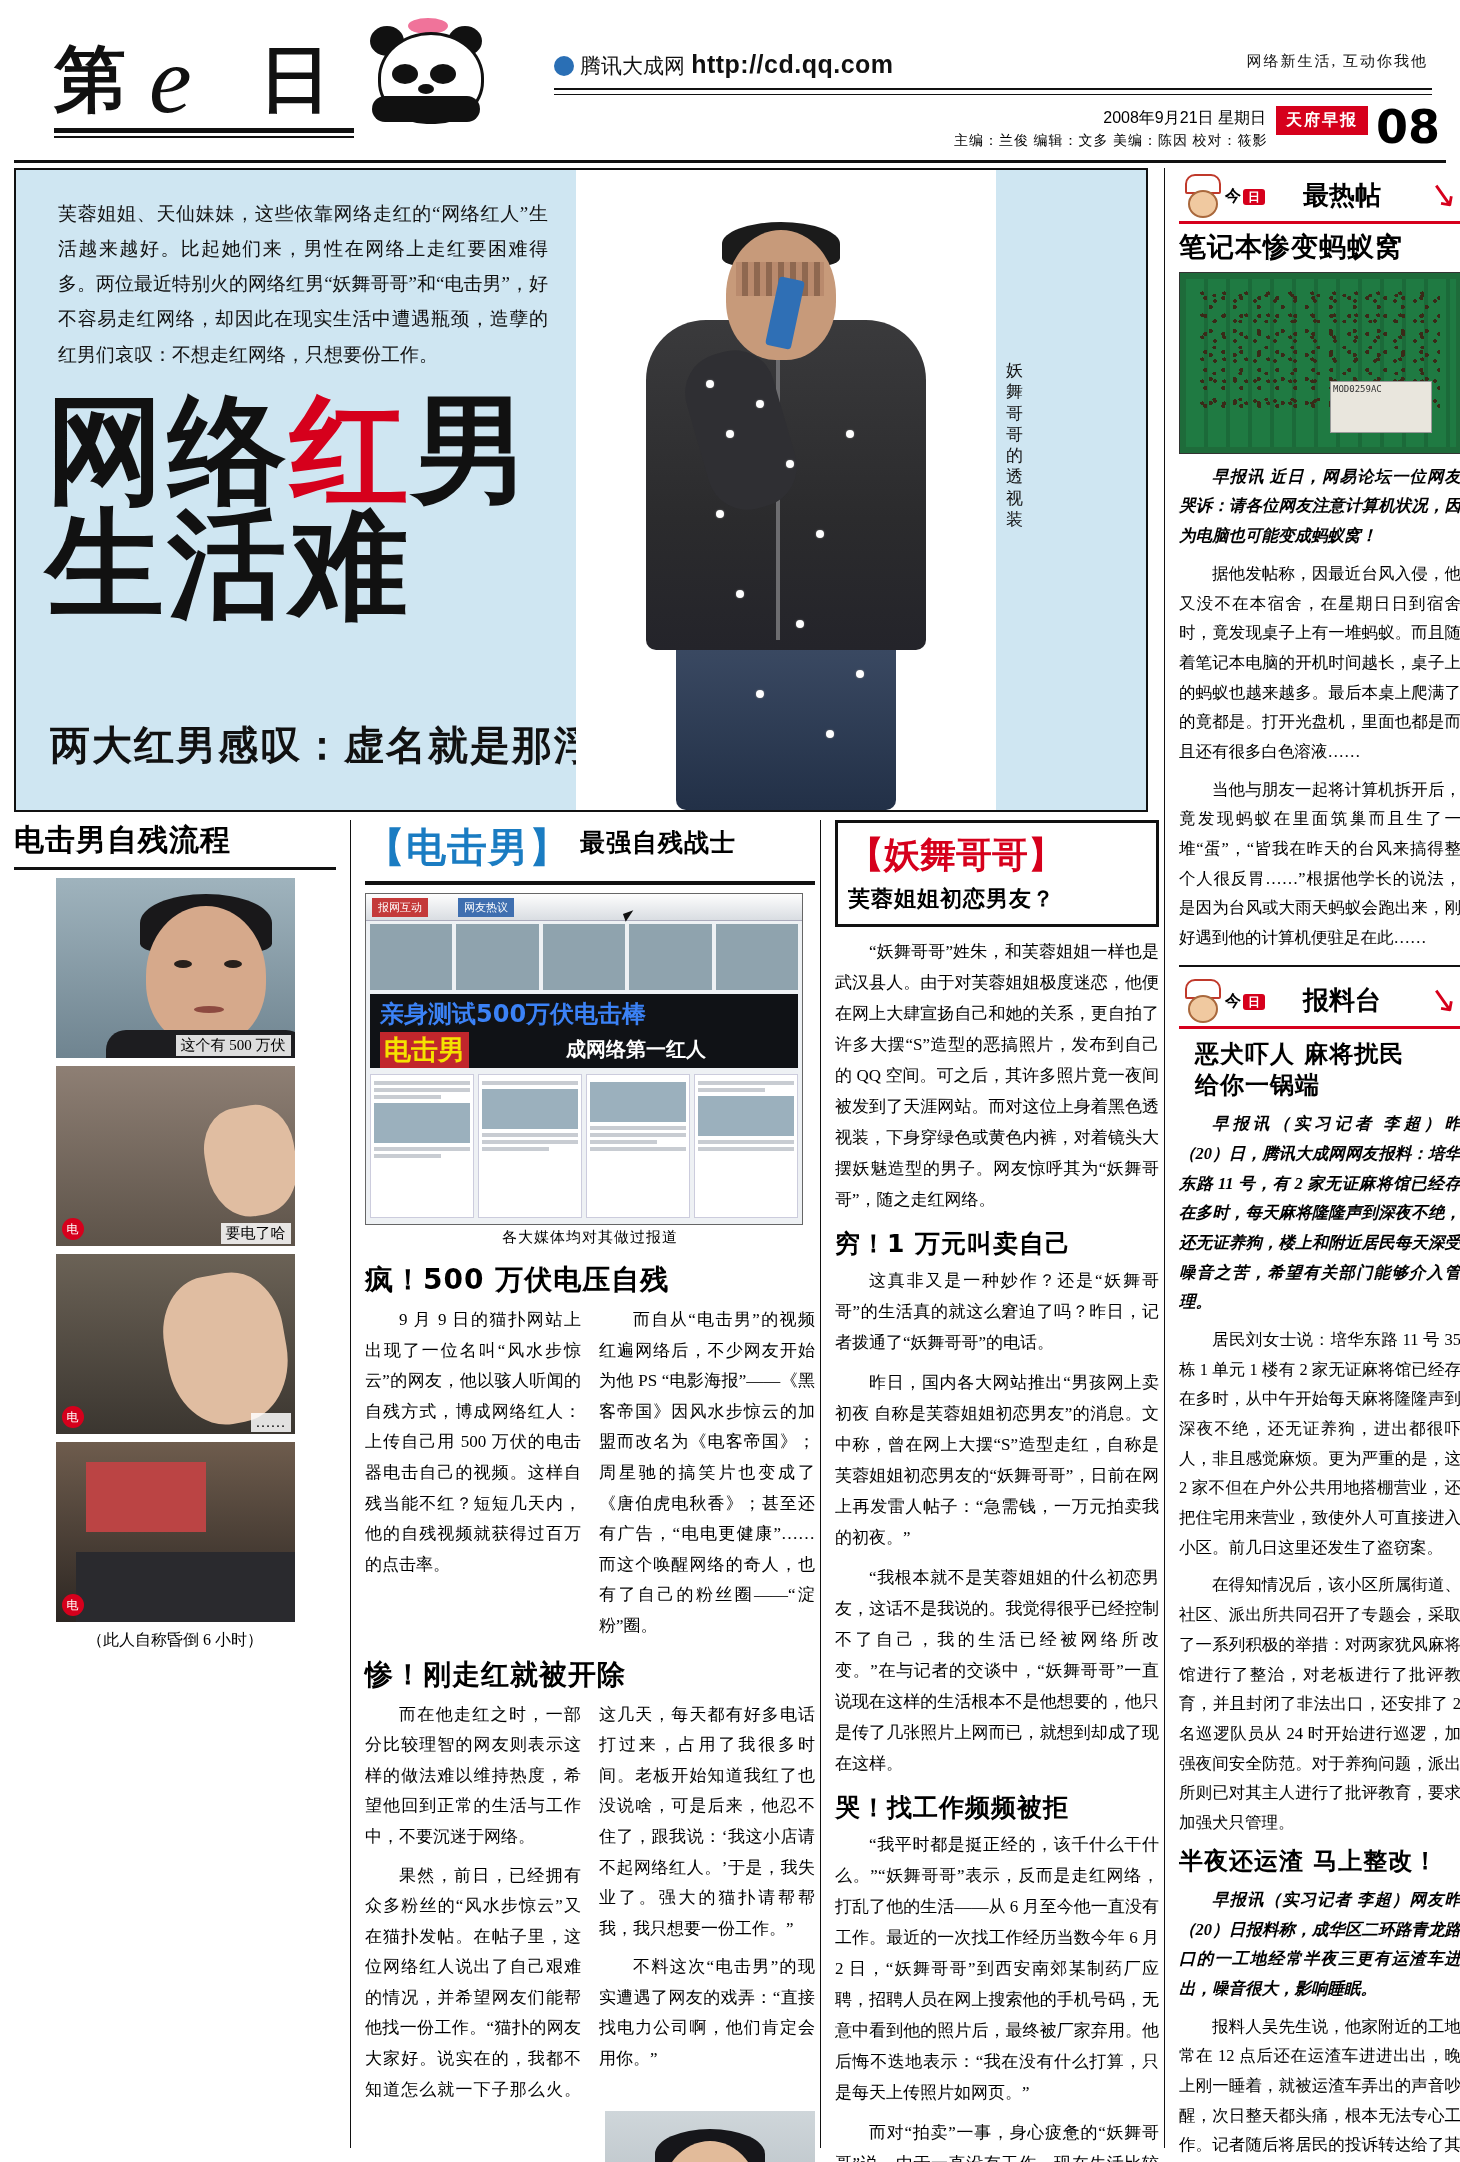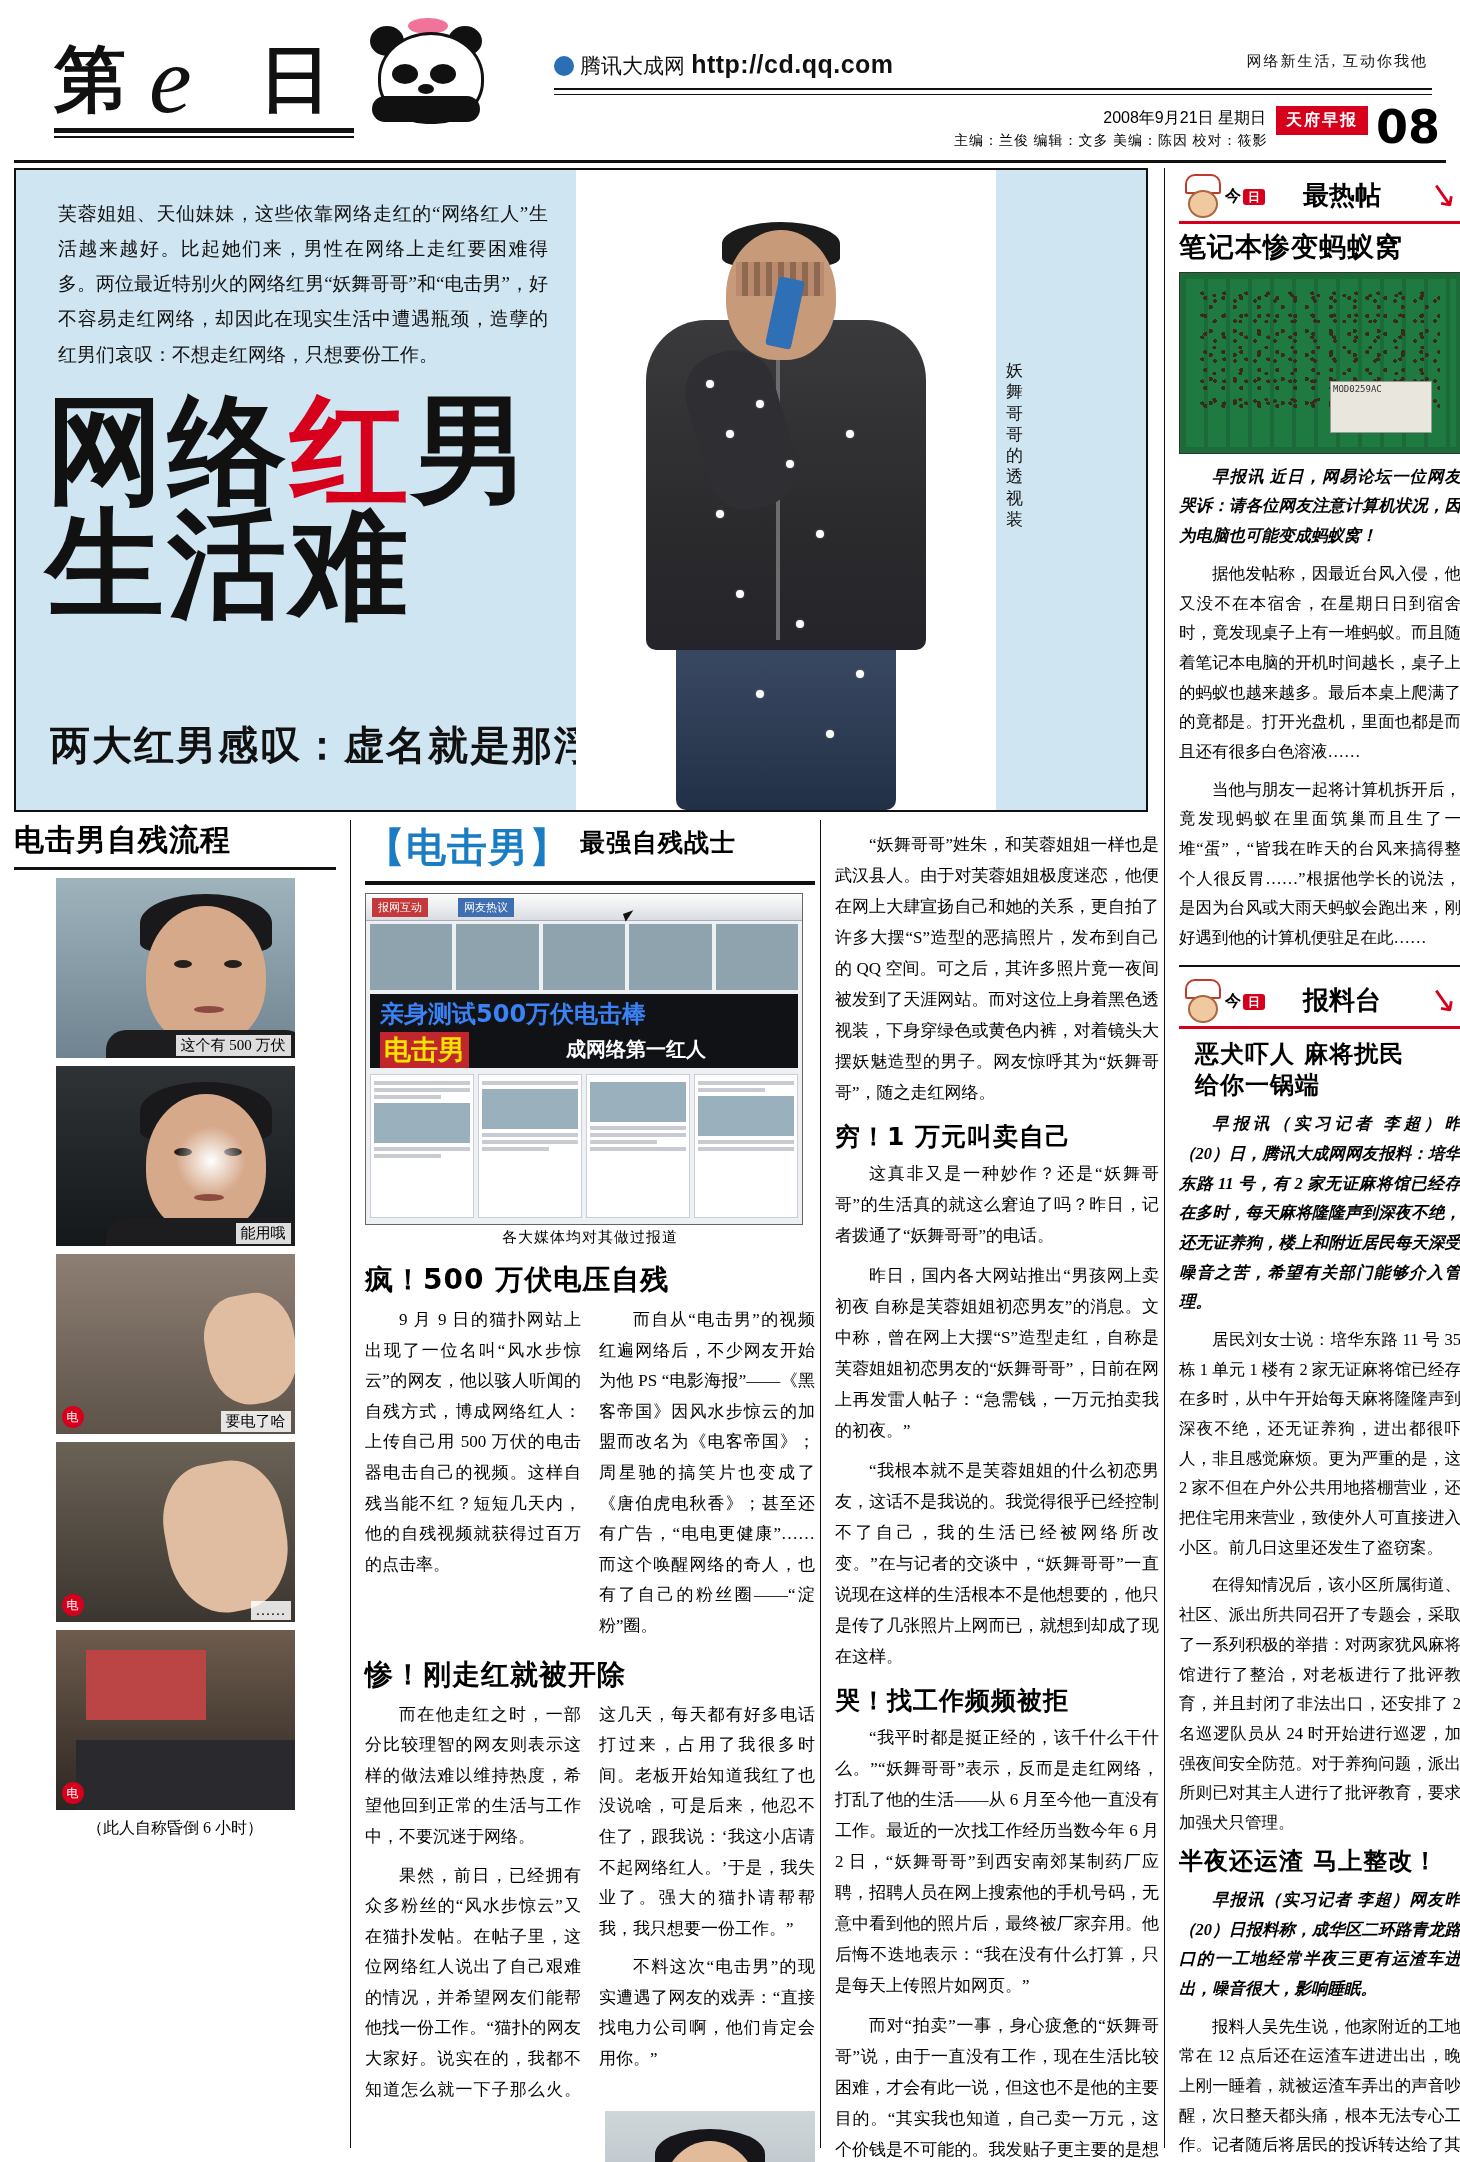--- a/index.html
+++ b/index.html
@@ -250,30 +250,20 @@
           <div class="pshot s1">
             <span class="hair"></span>
                   <span class="face"></span>
                   <span class="eyeL"></span>
                   <span class="eyeR"></span>
                   <span class="mouth"></span>
                   <span class="shirt"></span>
             <span class="cap">这个有 500 万伏</span>
           </div>
 
-          <div class="pshot s2">
-            <span class="hair"></span>
-                  <span class="face"></span>
-                  <span class="eyeL"></span>
-                  <span class="eyeR"></span>
-                  <span class="mouth"></span>
-                  <span class="shirt"></span>
-            <span class="glow"></span>
-            <span class="cap">能用哦</span>
-          </div>
 
           <div class="pshot s3">
             <span class="hand"></span>
             <span class="badge">电</span>
             <span class="cap">要电了哈</span>
           </div>
 
           <div class="pshot s4">
             <span class="hand" style="left:110px;top:20px;width:120px;height:150px;"></span>
             <span class="badge">电</span>
@@ -362,20 +352,26 @@
         </div>
 
         <div class="portrait">
           <span class="phair"></span>
                 <span class="pface"></span>
         </div>
 
       </div>
 
       <div class="c3">
+        <div class="c3-box">
+          <div class="c3-title">
+                  <span class="b">【妖舞哥哥】</span>
+                </div>
+          <div class="c3-sub">芙蓉姐姐初恋男友？</div>
+        </div>
 
         <div class="c3-body" style="margin-top:10px;">
           <p>“妖舞哥哥”姓朱，和芙蓉姐姐一样也是武汉县人。由于对芙蓉姐姐极度迷恋，他便在网上大肆宣扬自己和她的关系，更自拍了许多大摆“S”造型的恶搞照片，发布到自己的 QQ 空间。可之后，其许多照片竟一夜间被发到了天涯网站。而对这位上身着黑色透视装，下身穿绿色或黄色内裤，对着镜头大摆妖魅造型的男子。网友惊呼其为“妖舞哥哥”，随之走红网络。</p>
         </div>
 
         <div class="c3-sechead">穷！1 万元叫卖自己</div>
         <div class="c3-body">
           <p>这真非又是一种妙作？还是“妖舞哥哥”的生活真的就这么窘迫了吗？昨日，记者拨通了“妖舞哥哥”的电话。</p>
           <p>昨日，国内各大网站推出“男孩网上卖初夜 自称是芙蓉姐姐初恋男友”的消息。文中称，曾在网上大摆“S”造型走红，自称是芙蓉姐姐初恋男友的“妖舞哥哥”，日前在网上再发雷人帖子：“急需钱，一万元拍卖我的初夜。”</p>
           <p>“我根本就不是芙蓉姐姐的什么初恋男友，这话不是我说的。我觉得很乎已经控制不了自己，我的生活已经被网络所改变。”在与记者的交谈中，“妖舞哥哥”一直说现在这样的生活根本不是他想要的，他只是传了几张照片上网而已，就想到却成了现在这样。</p>

